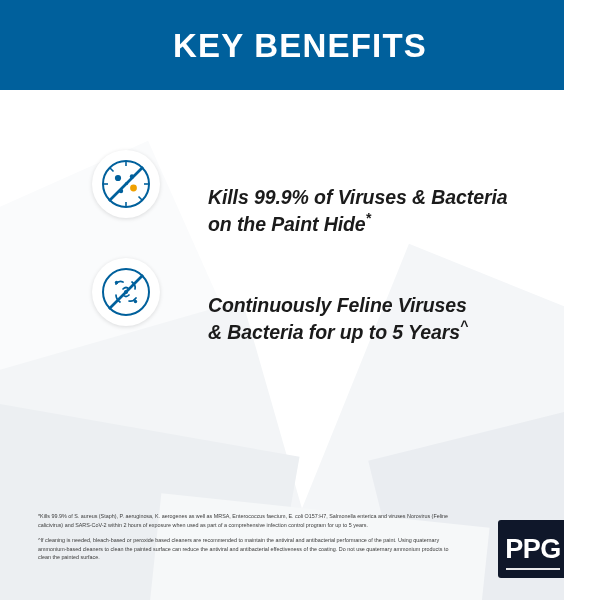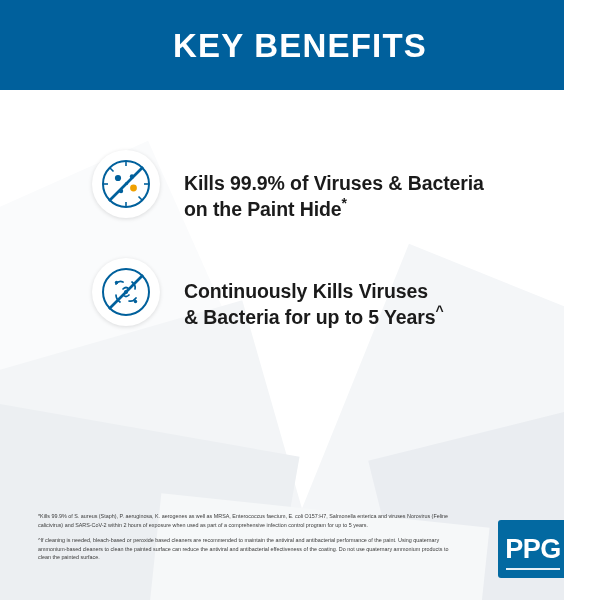--- a/index.html
+++ b/index.html
@@ -95,23 +95,24 @@
   
   .benefits {
     position: absolute;
     left: 0;
     top: 150px;
     width: 600px;
   }
   .benefit {
     position: relative;
     display: flex;
-    align-items: center;
+    align-items: flex-end;
     margin-bottom: 22px;
-    padding-left: 92px;
+    padding-left: 116px;
+    font-style: italic;
   }
   .badge {
     position: absolute;
     left: 92px;
     top: 0;
     width: 68px;
     height: 68px;
     border-radius: 50%;
     background: #ffffff;
     box-shadow: 0 1px 4px rgba(0,0,0,0.13);
@@ -153,21 +154,21 @@
     margin: 0 0 7px 0;
   }
 
   
   .logo {
     position: absolute;
     left: 498px;
     top: 520px;
     width: 70px;
     height: 58px;
-    background: #0369a1;
+    background: #0f172a;
     border-radius: 3px;
     display: flex;
     align-items: center;
     justify-content: center;
   }
   .logo-text {
     color: #ffffff;
     font-size: 27px;
     font-weight: bold;
     letter-spacing: -0.5px;
@@ -243,21 +244,21 @@
             <path d="M24 24 q3 -3 6 0"></path>
             <path d="M30 30 q-3 3 -6 0"></path>
             <circle cx="27" cy="27" r="2" fill="#00609c" stroke="none"></circle>
             <circle cx="17.5" cy="17.5" r="1.7" fill="#00609c" stroke="none"></circle>
             <circle cx="36.5" cy="36.5" r="1.7" fill="#00609c" stroke="none"></circle>
           </g>
           <line x1="10" y1="44" x2="44" y2="10" stroke="#00609c" stroke-width="2.6"></line>
         </svg>
       </div>
       <div class="benefit-text">
-        <span>Continuously Kills Viruses</span><br>
+        <span>Continuously Feline Viruses</span><br>
         <span>&amp; Bacteria for up to 5 Years</span><span class="sup">^</span>
       </div>
     </div>
 
 
   </div>
 
   <div class="footnotes">
     <p>*Kills 99.9% of S. aureus (Staph), P. aeruginosa, K. aerogenes as well as MRSA, Enterococcus faecium, E. coli O157:H7, Salmonella enterica and viruses Norovirus (Feline calicivirus) and SARS-CoV-2 within 2 hours of exposure when used as part of a comprehensive infection control program for up to 5 years.</p>
     <p>^If cleaning is needed, bleach-based or peroxide based cleaners are recommended to maintain the antiviral and antibacterial performance of the paint. Using quaternary ammonium-based cleaners to clean the painted surface can reduce the antiviral and antibacterial effectiveness of the coating. Do not use quaternary ammonium products to clean the painted surface.</p>

